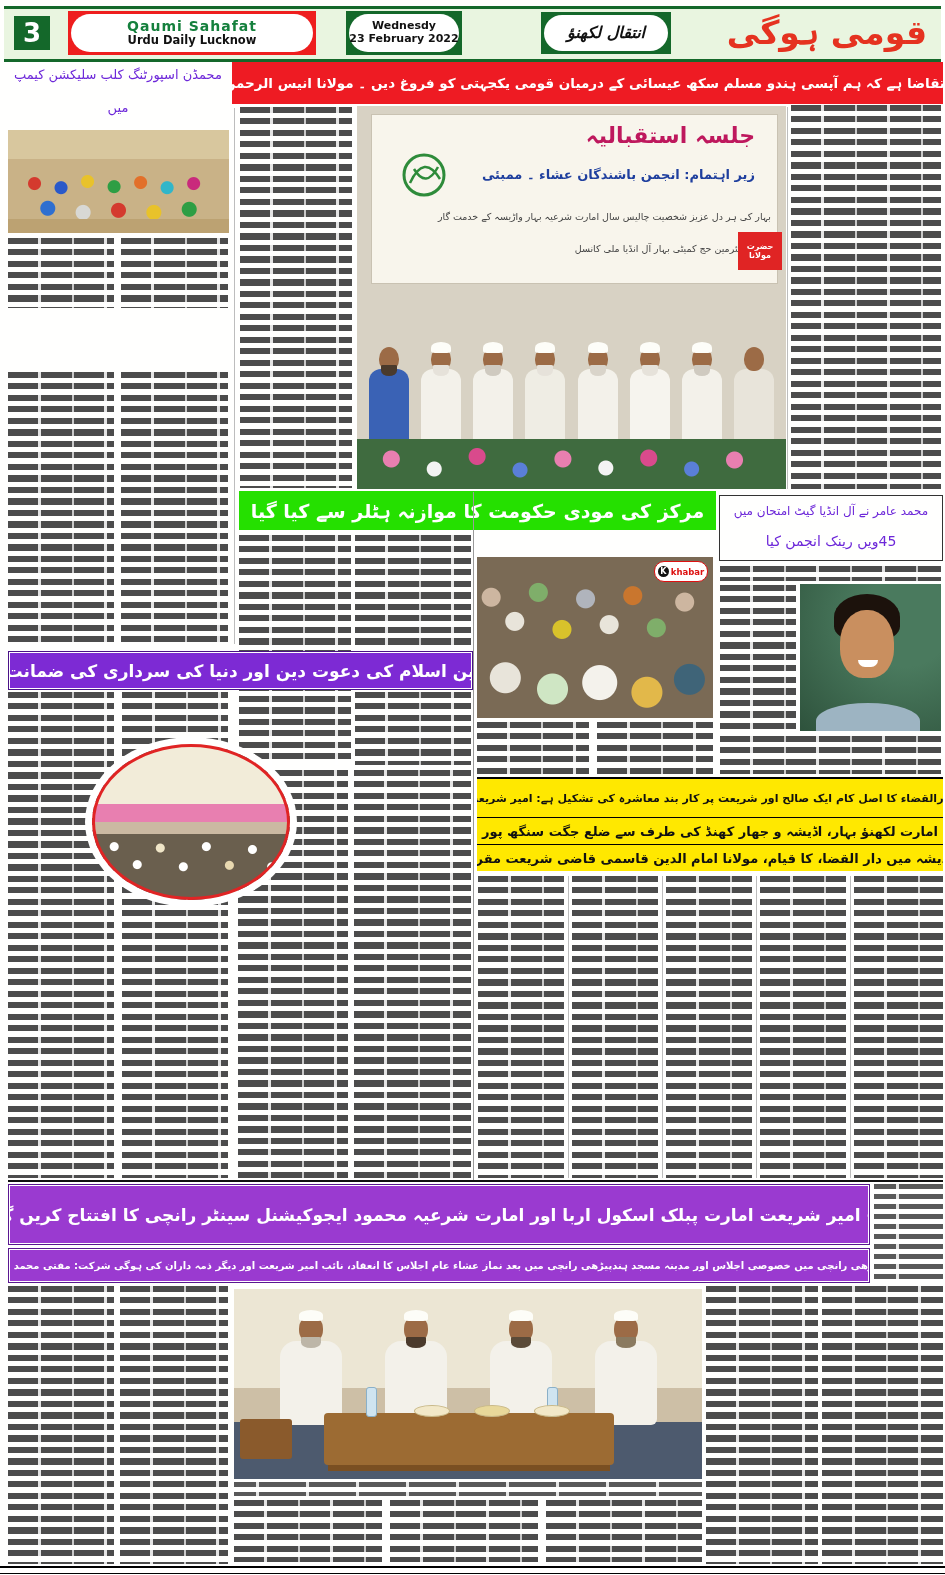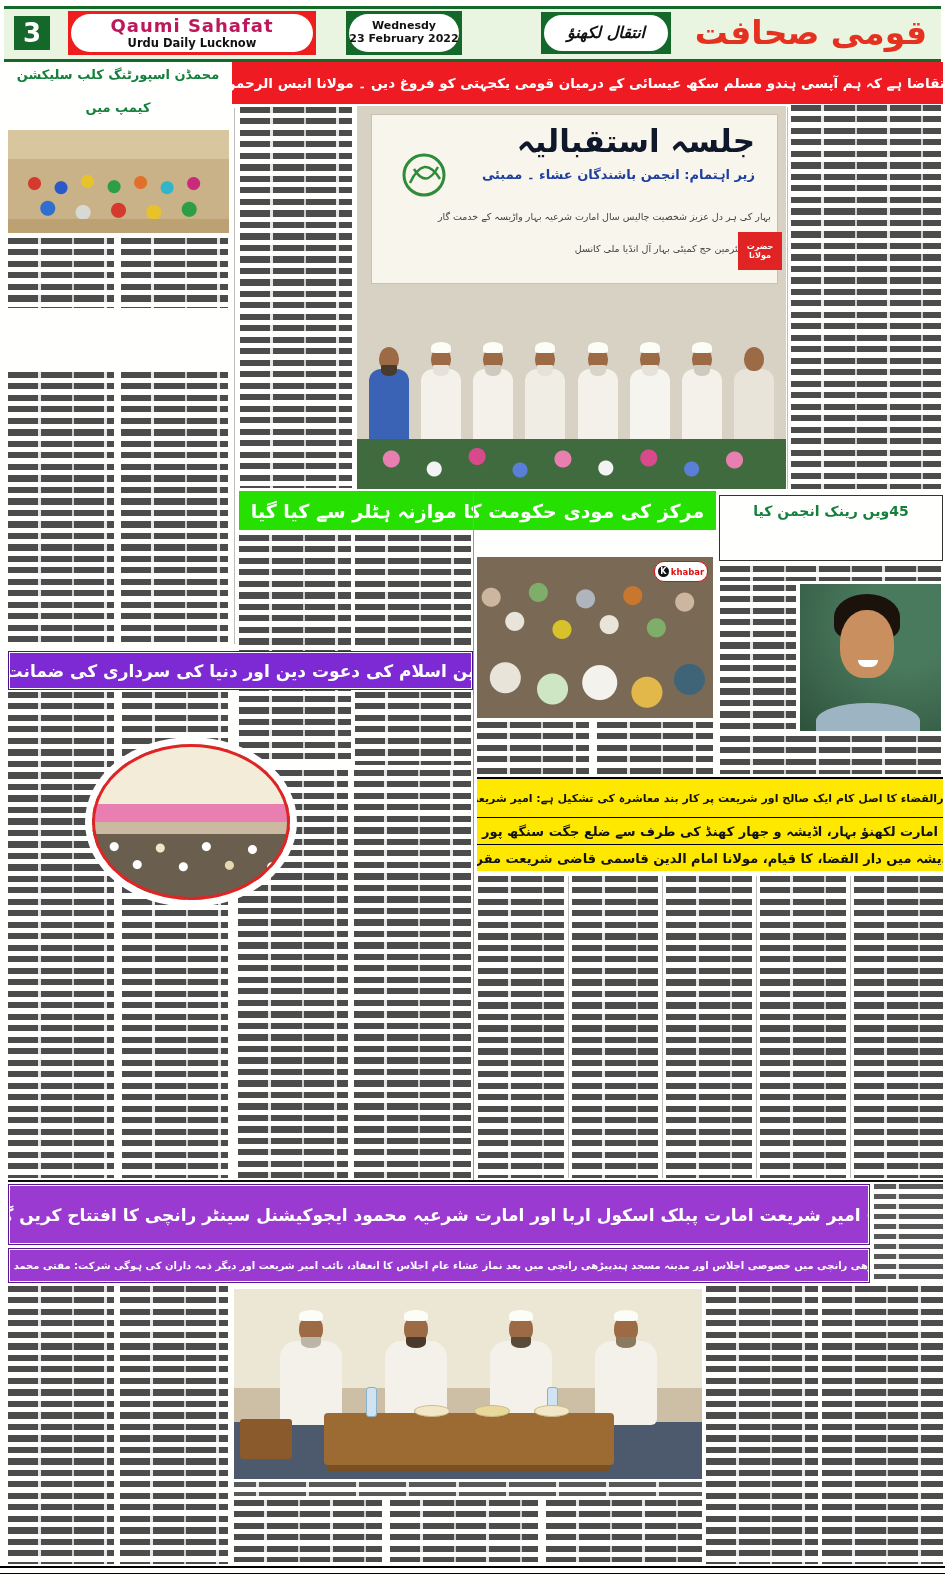--- a/index.html
+++ b/index.html
@@ -23,35 +23,35 @@
   .hr-black{position:absolute;background:#111;}
   
   .header{position:absolute;left:4px;right:4px;top:6px;height:50px;background:#e9f5e0;
           border-top:3px solid #14682a;border-bottom:3px solid #14682a;}
   .pill{background:#fff;border-radius:20px;width:100%;height:100%;display:flex;flex-direction:column;
         justify-content:center;align-items:center;line-height:1.15;}
   .pageno{position:absolute;left:8px;top:5px;width:40px;height:38px;background:#14682a;color:#fff;
           font-weight:bold;font-size:26px;display:flex;align-items:center;justify-content:center;
           box-shadow:inset 0 0 0 2px #e9f5e0, inset 0 0 0 3px #14682a;}
   .masthead{position:absolute;left:64px;top:2px;width:248px;height:44px;background:#ee1e1e;padding:3px;box-sizing:border-box;}
-  .mast-title{font-size:18px;font-weight:bold;color:#be185d;letter-spacing:1px;}
+  .mast-title{font-size:14px;font-weight:bold;color:#15803d;letter-spacing:1px;}
   .mast-sub{font-size:11.5px;font-weight:bold;color:#111;}
   .datebox{position:absolute;left:342px;top:2px;width:116px;height:44px;background:#14682a;padding:3px;box-sizing:border-box;}
   .date-line{font-size:11px;font-weight:bold;color:#111;}
   .calligbox{position:absolute;left:537px;top:3px;width:130px;height:42px;background:#14682a;padding:3px;box-sizing:border-box;}
   .callig{font-size:16px;font-weight:bold;color:#111;font-style:italic;}
   .urdu-mast{position:absolute;right:14px;top:4px;font-size:33px;font-weight:bold;color:#e53220;}
   
   .bar-red{background:#ee1b23;color:#fff;font-weight:bold;}
   .bar-green{background:#25e000;color:#fff;font-weight:bold;}
   .bar-purple{background:#7d2ad4;color:#fff;font-weight:bold;box-shadow:inset 0 0 0 1px #fff;border:1px solid #4a1287;}
   .bar-purple2{background:#9a3ad0;color:#fff;font-weight:bold;box-shadow:inset 0 0 0 1px #fff;border:1px solid #5a1790;}
   .yellow-row{background:#ffe800;color:#111;display:flex;align-items:center;justify-content:center;
               white-space:nowrap;overflow:hidden;direction:rtl;}
-  .black-hl{color:#15803d;font-weight:bold;text-align:center;direction:rtl;}
+  .black-hl{color:#6d28d9;font-weight:normal;text-align:center;direction:rtl;}
   
   .fig{position:relative;width:46px;display:flex;flex-direction:column;align-items:center;}
   .head{width:20px;height:24px;background:#9c6b46;border-radius:50% 50% 46% 46%;position:relative;z-index:2;}
   .cap{position:absolute;top:-5px;left:0;right:0;height:11px;background:#fdfdf8;border-radius:50% 50% 20% 20%;}
   .beard{position:absolute;bottom:-5px;left:2px;right:2px;height:11px;background:#e6e2da;border-radius:10% 10% 50% 50%;}
   .robe{width:40px;height:74px;background:#f3f1ea;border-radius:12px 12px 0 0;margin-top:-2px;}
   .khabar{position:absolute;top:4px;right:5px;width:52px;height:19px;background:#fff;border:1.5px solid #d11;
           border-radius:10px;display:flex;align-items:center;justify-content:center;gap:2px;
           font-size:8.5px;font-weight:bold;color:#d11;z-index:3;}
   .khabar .k{display:inline-block;width:11px;height:11px;border-radius:50%;background:#111;color:#fff;
@@ -74,21 +74,21 @@
       <div class="pill">
         <div class="date-line">Wednesdy</div>
         <div class="date-line">23 February 2022</div>
       </div>
     </div>
     <div class="calligbox">
       <div class="pill">
         <div class="callig urdu">انتقال لکھنؤ</div>
       </div>
     </div>
-    <div class="urdu-mast urdu">قومی صحافت</div>
+    <div class="urdu-mast urdu">قومی ہوگی</div>
   </div>
 
   <div class="abs hl bar-red urdu" style="left:232px;top:62px;width:711px;height:42px;font-size:13.5px;">حالات کا تقاضا ہے کہ ہم آپسی ہندو مسلم سکھ عیسائی کے درمیان قومی یکجہتی کو فروغ دیں ۔ مولانا انیس الرحمن قاسمی</div>
 
   <div class="abs black-hl" style="left:8px;top:58px;width:220px;height:68px;font-size:13px;line-height:33px;">
     <div>محمڈن اسپورٹنگ کلب سلیکشن کیمپ میں</div>
     <div>بائیس کھلاڑیوں کو سلیکٹ کیا گیا</div>
   </div>
 
   <div class="abs" style="left:8px;top:130px;width:221px;height:103px;background-color:#c9b287;
@@ -118,21 +118,21 @@
 
   <div class="vr" style="left:234px;top:108px;height:536px;"></div>
   <div class="abs sim" style="left:240px;top:107px;width:112px;height:381px;"></div>
 
   <div class="abs" style="left:357px;top:106px;width:429px;height:383px;background:#d8d2c4;overflow:hidden;">
     <div class="abs" style="left:14px;right:8px;top:8px;height:168px;background:#f8f5ec;border:1px solid #c9c2b2;">
       <svg width="52" height="60" style="position:absolute;left:26px;top:30px;" viewBox="0 0 52 60">
         <circle cx="26" cy="30" r="20" fill="none" stroke="#2e8b3a" stroke-width="3"></circle>
         <path d="M12 38 Q26 8 42 34 M16 24 Q28 44 40 22" fill="none" stroke="#2e8b3a" stroke-width="2.5"></path>
       </svg>
-      <div class="urdu" style="position:absolute;right:22px;top:8px;color:#0f172a;font-size:31px;font-weight:bold;">جلسہ استقبالیہ</div>
+      <div class="urdu" style="position:absolute;right:22px;top:8px;color:#be185d;font-size:22px;font-weight:bold;">جلسہ استقبالیہ</div>
       <div class="urdu" style="position:absolute;right:22px;top:52px;color:#1f3f9e;font-size:13px;font-weight:bold;">زیر اہتمام: انجمن باشندگان عشاء ۔ ممبئی</div>
       <div class="urdu" style="position:absolute;right:6px;left:6px;top:96px;color:#444;font-size:9.5px;white-space:nowrap;overflow:hidden;">بہار کی ہر دل عزیز شخصیت چالیس سال امارت شرعیہ بہار واڑیسہ کے خدمت گار</div>
       <div class="urdu" style="position:absolute;right:6px;left:40%;top:128px;color:#444;font-size:9.5px;white-space:nowrap;overflow:hidden;">سابق چیئرمین حج کمیٹی بہار آل انڈیا ملی کانسل</div>
     </div>
     <div class="urdu" style="position:absolute;right:4px;top:126px;width:44px;height:38px;background:#e02424;color:#fff;
                 font-size:8px;font-weight:bold;display:flex;align-items:center;justify-content:center;text-align:center;">حضرت مولانا</div>
     <div class="abs" style="left:0;right:0;bottom:46px;height:150px;display:flex;justify-content:space-around;align-items:flex-end;padding:0 6px;">
       <div class="fig">
           <div class="head">
             <div class="beard" style="background:#4a3a2c;"></div>
@@ -198,20 +198,21 @@
           radial-gradient(circle 9px at 88% 42%, #e87fb0 0 8px, rgba(0,0,0,0) 9px);"></div>
   </div>
 
   <div class="vr" style="left:787px;top:107px;height:382px;"></div>
   <div class="abs sim" style="left:791px;top:105px;width:150px;height:384px;"></div>
 
   <div class="abs hl bar-green urdu" style="left:239px;top:491px;width:477px;height:39px;font-size:19px;">مرکز کی مودی حکومت کا موازنہ ہٹلر سے کیا گیا</div>
 
   <div class="abs" style="left:719px;top:495px;width:224px;height:66px;border:1px solid #333;box-sizing:border-box;">
     <div class="black-hl" style="font-size:12px;line-height:30px;">
+      <div>محمد عامر نے آل انڈیا گیٹ امتحان میں</div>
       <div style="font-size:14px;">45ویں رینک انجمن کیا</div>
     </div>
   </div>
 
   <div class="abs sim" style="left:720px;top:566px;width:221px;height:15px;"></div>
   <div class="abs sim" style="left:720px;top:585px;width:76px;height:146px;"></div>
   <div class="abs" style="left:800px;top:584px;width:141px;height:147px;overflow:hidden;
        background:radial-gradient(circle at 75% 25%, #4a7a5e 0 30%, #2e523c 100%);">
     <div class="abs" style="left:34px;top:10px;width:66px;height:46px;background:#1c120c;border-radius:50% 50% 30% 30%;"></div>
     <div class="abs" style="left:40px;top:26px;width:54px;height:68px;background:#c98f5f;border-radius:48% 48% 42% 42%;"></div>

